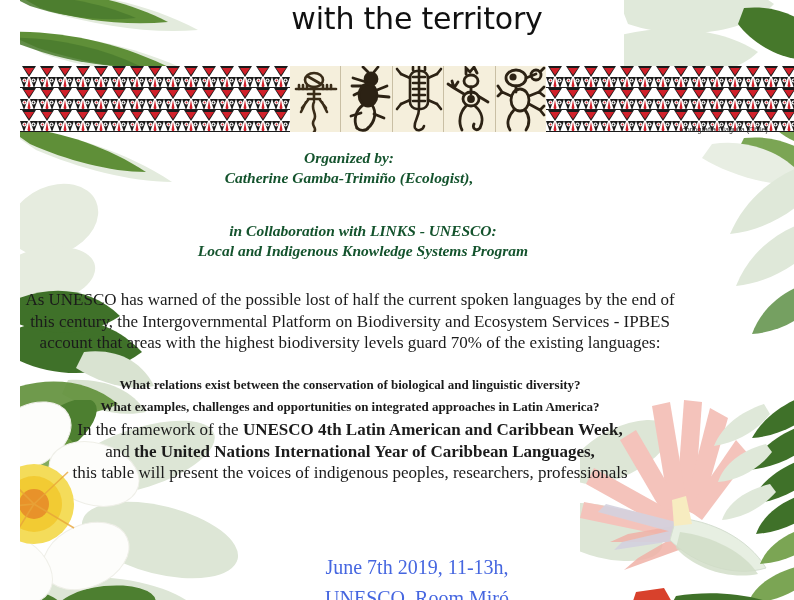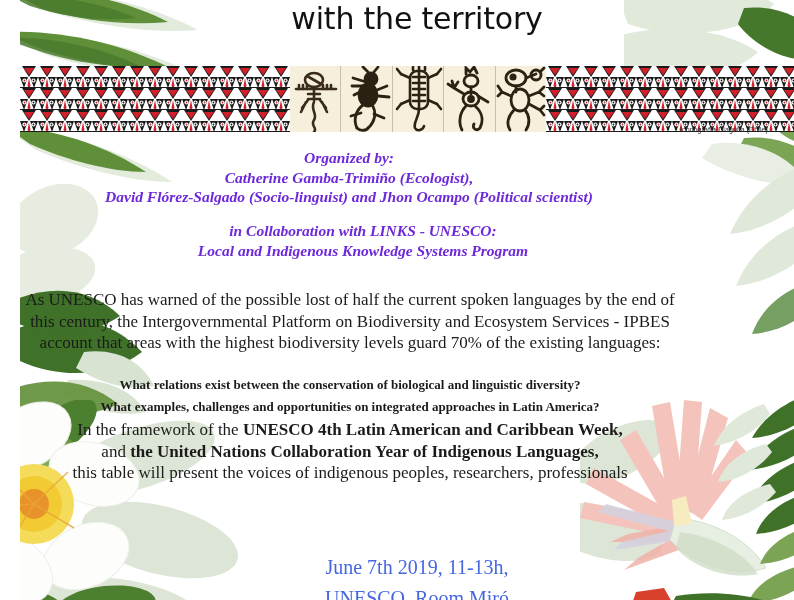--- a/index.html
+++ b/index.html
@@ -85,21 +85,21 @@
     font-weight:400;
     color:#111111;
     letter-spacing:-0.2px;
     line-height:46px;
   }
 
   .blue-block {
     position:absolute;
     width:658px;
     text-align:center;
-    color:#6d28d9;
+    color:#14532d;
     font-family:"Liberation Serif", serif;
     font-weight:bold;
     font-style:italic;
     font-size:15.5px;
     line-height:19.5px;
   }
   #organized-block { top:148px; }
   #collab-block    { top:221px;padding-left:28px; }
 
   .body-block {
@@ -452,42 +452,41 @@
 
   <div id="banner-caption">Iconografía Diaguita (Chile)</div>
 
   <div id="content">
 
     <div id="headline">with the territory</div>
 
     <div class="blue-block" id="organized-block">
       <span class="line">Organized by:</span>
       <span class="line">Catherine Gamba-Trimiño (Ecologist),</span>
-      <span class="line">David Flórez-Salgado (Socio-linguist) and Jhon Ocampo (Political scientist)</span>
     </div>
 
     <div class="blue-block" id="collab-block">
       <span class="line">in Collaboration with LINKS - UNESCO:</span>
       <span class="line">Local and Indigenous Knowledge Systems Program</span>
     </div>
 
     <div class="body-block" id="intro-block">
       <span class="line">As UNESCO has warned of the possible lost of half the current spoken languages by the end of</span>
       <span class="line">this century, the Intergovernmental Platform on Biodiversity and Ecosystem Services - IPBES</span>
       <span class="line">account that areas with the highest biodiversity levels guard 70% of the existing languages:</span>
     </div>
 
     <div class="body-block" id="question-block">
       <span class="line">What relations exist between the conservation of biological and linguistic diversity?</span>
       <span class="line">What examples, challenges and opportunities on integrated approaches in Latin America?</span>
     </div>
 
     <div class="body-block" id="framework-block">
       <span class="line"><span>In the framework of the </span><span class="bold">UNESCO 4th  Latin American and Caribbean Week,</span></span>
-      <span class="line"><span>and </span><span class="bold">the United Nations Collaboration Year of Indigenous Languages,</span></span>
+      <span class="line"><span>and </span><span class="bold">the United Nations International Year of Caribbean Languages,</span></span>
       <span class="line">this table will present the voices of indigenous peoples, researchers, professionals</span>
     </div>
 
     <div id="date-block">
       <span class="line">June 7th 2019, 11-13h,</span>
       <span class="line">UNESCO, Room Miró</span>
     </div>
 
   </div>
 </div>

